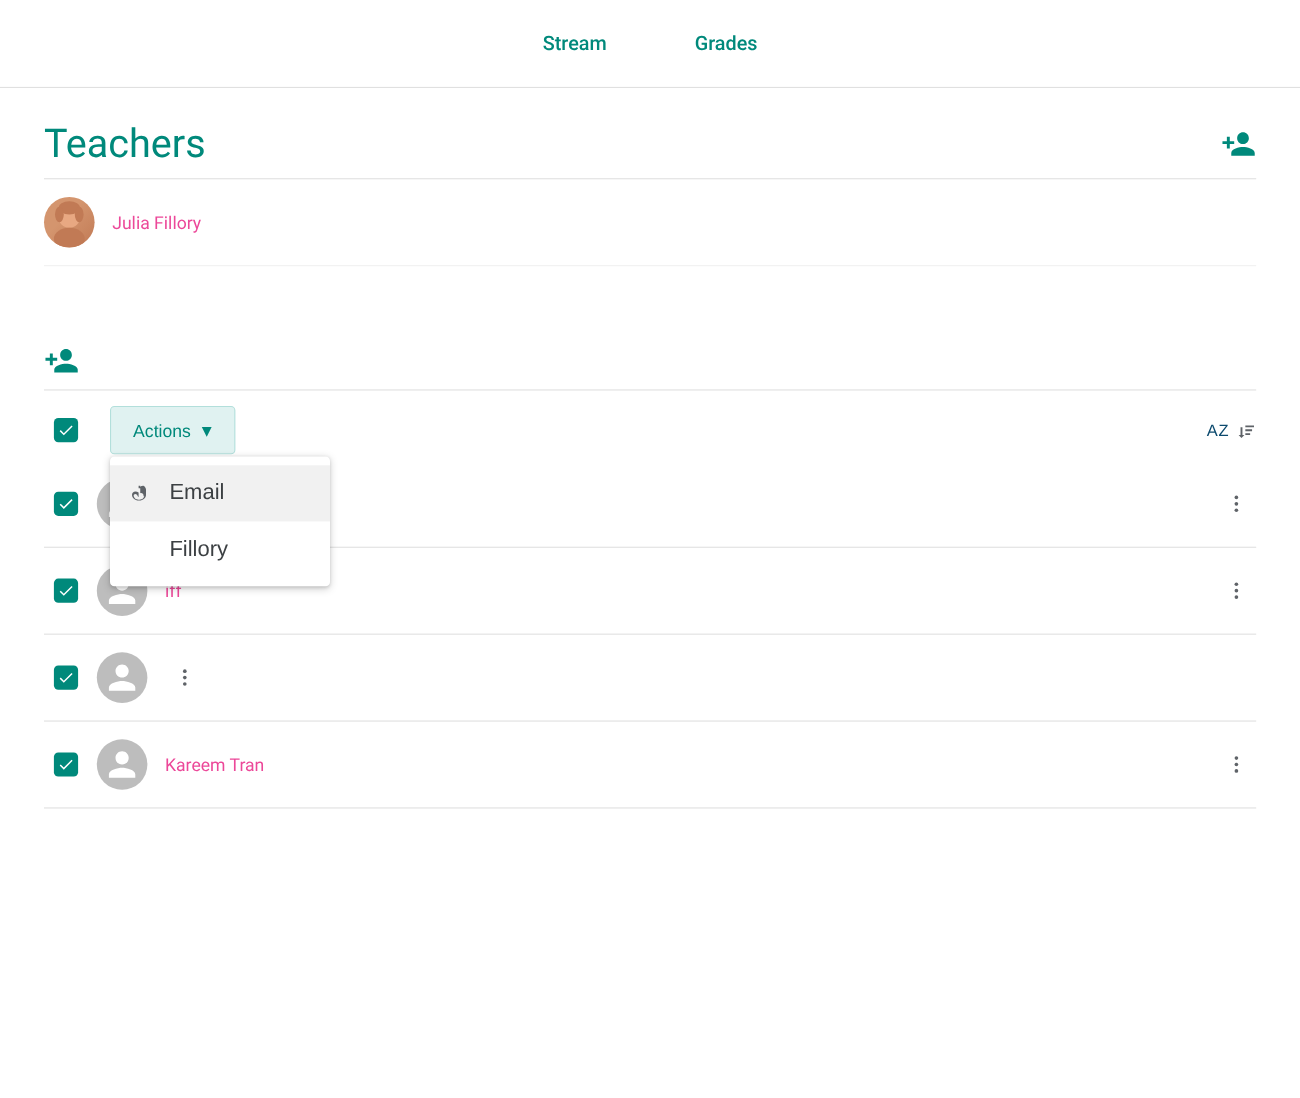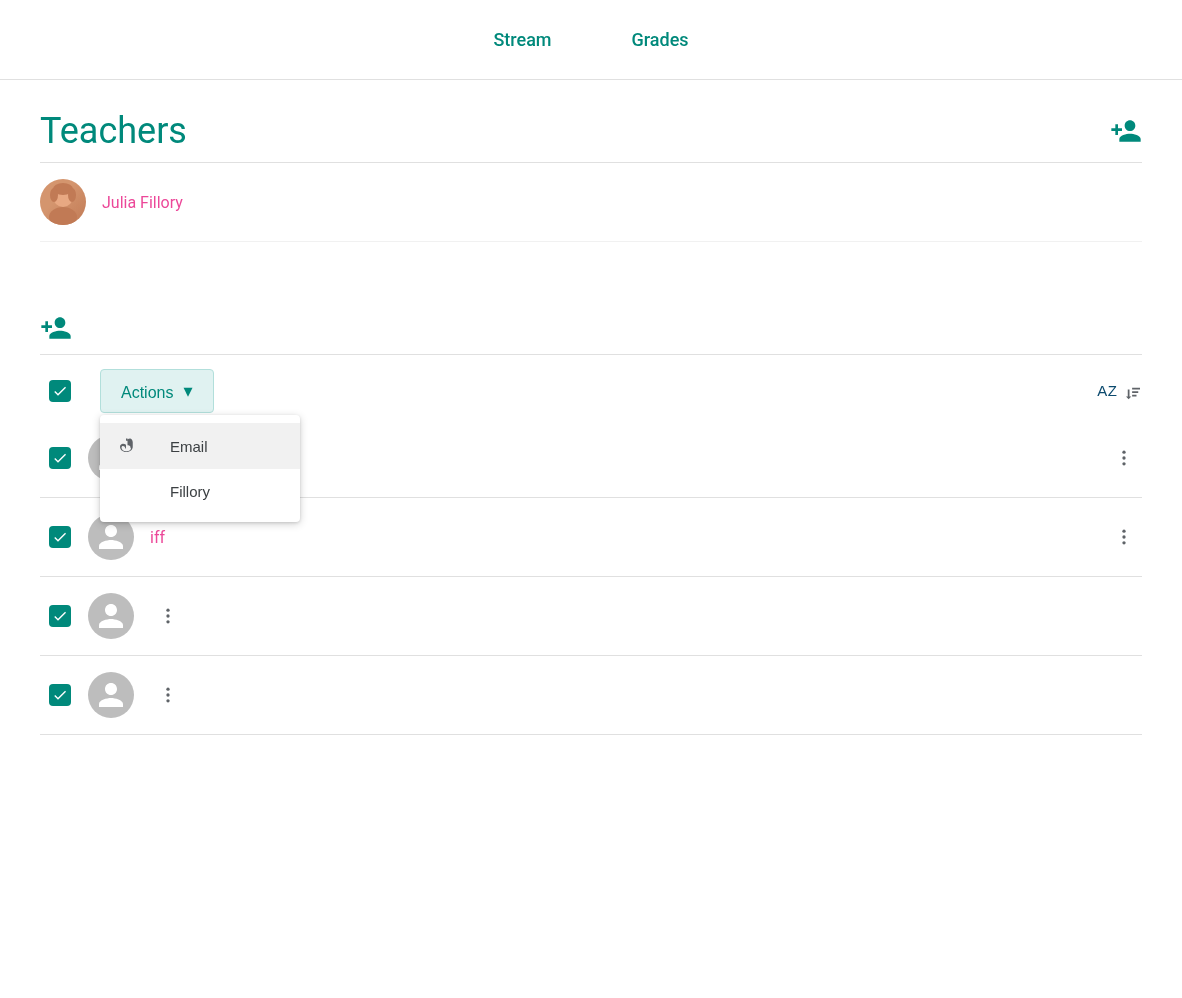--- a/index.html
+++ b/index.html
@@ -185,26 +185,26 @@
       background: #fff;
       border-radius: 4px;
       box-shadow: 0 2px 8px rgba(0,0,0,0.18), 0 1px 3px rgba(0,0,0,0.12);
       min-width: 200px;
       z-index: 100;
       margin-top: 2px;
       padding: 8px 0;
     }
     .dropdown-item {
       padding: 14px 24px 14px 48px;
-      font-size: 15px;
+      font-size: 20px;
       color: #3c4043;
       cursor: pointer;
       display: flex;
       align-items: center;
-      gap: 24px;
+      gap: 8px;
       background: none;
       border: none;
       width: 100%;
       text-align: left;
     }
     .dropdown-item.highlighted { background: #f1f1f1; }
     .dropdown-item-icon {
       margin-left: -30px;
       margin-right: 6px;
       width: 22px;
@@ -394,20 +394,21 @@
           <svg viewBox="0 0 24 24" width="16" height="16" fill="white">
               <path d="M9 16.17L4.83 12l-1.42 1.41L9 19 21 7l-1.41-1.41z"></path>
             </svg>
         </div>
       </div>
       <div class="avatar-placeholder">
         <svg class="avatar-svg" viewBox="0 0 24 24">
           <path d="M12 12c2.7 0 4.8-2.1 4.8-4.8S14.7 2.4 12 2.4 7.2 4.5 7.2 7.2 9.3 12 12 12zm0 2.4c-3.2 0-9.6 1.6-9.6 4.8v2.4h19.2v-2.4c0-3.2-6.4-4.8-9.6-4.8z"></path>
         </svg>
       </div>
+      <span class="person-name">Kareem Tran</span>
       <button class="more-btn">
         <svg width="20" height="20" viewBox="0 0 24 24" fill="#5f6368">
           <circle cx="12" cy="5" r="2"></circle>
             <circle cx="12" cy="12" r="2"></circle>
             <circle cx="12" cy="19" r="2"></circle>
         </svg>
       </button>
     </div>
 
   </div>

